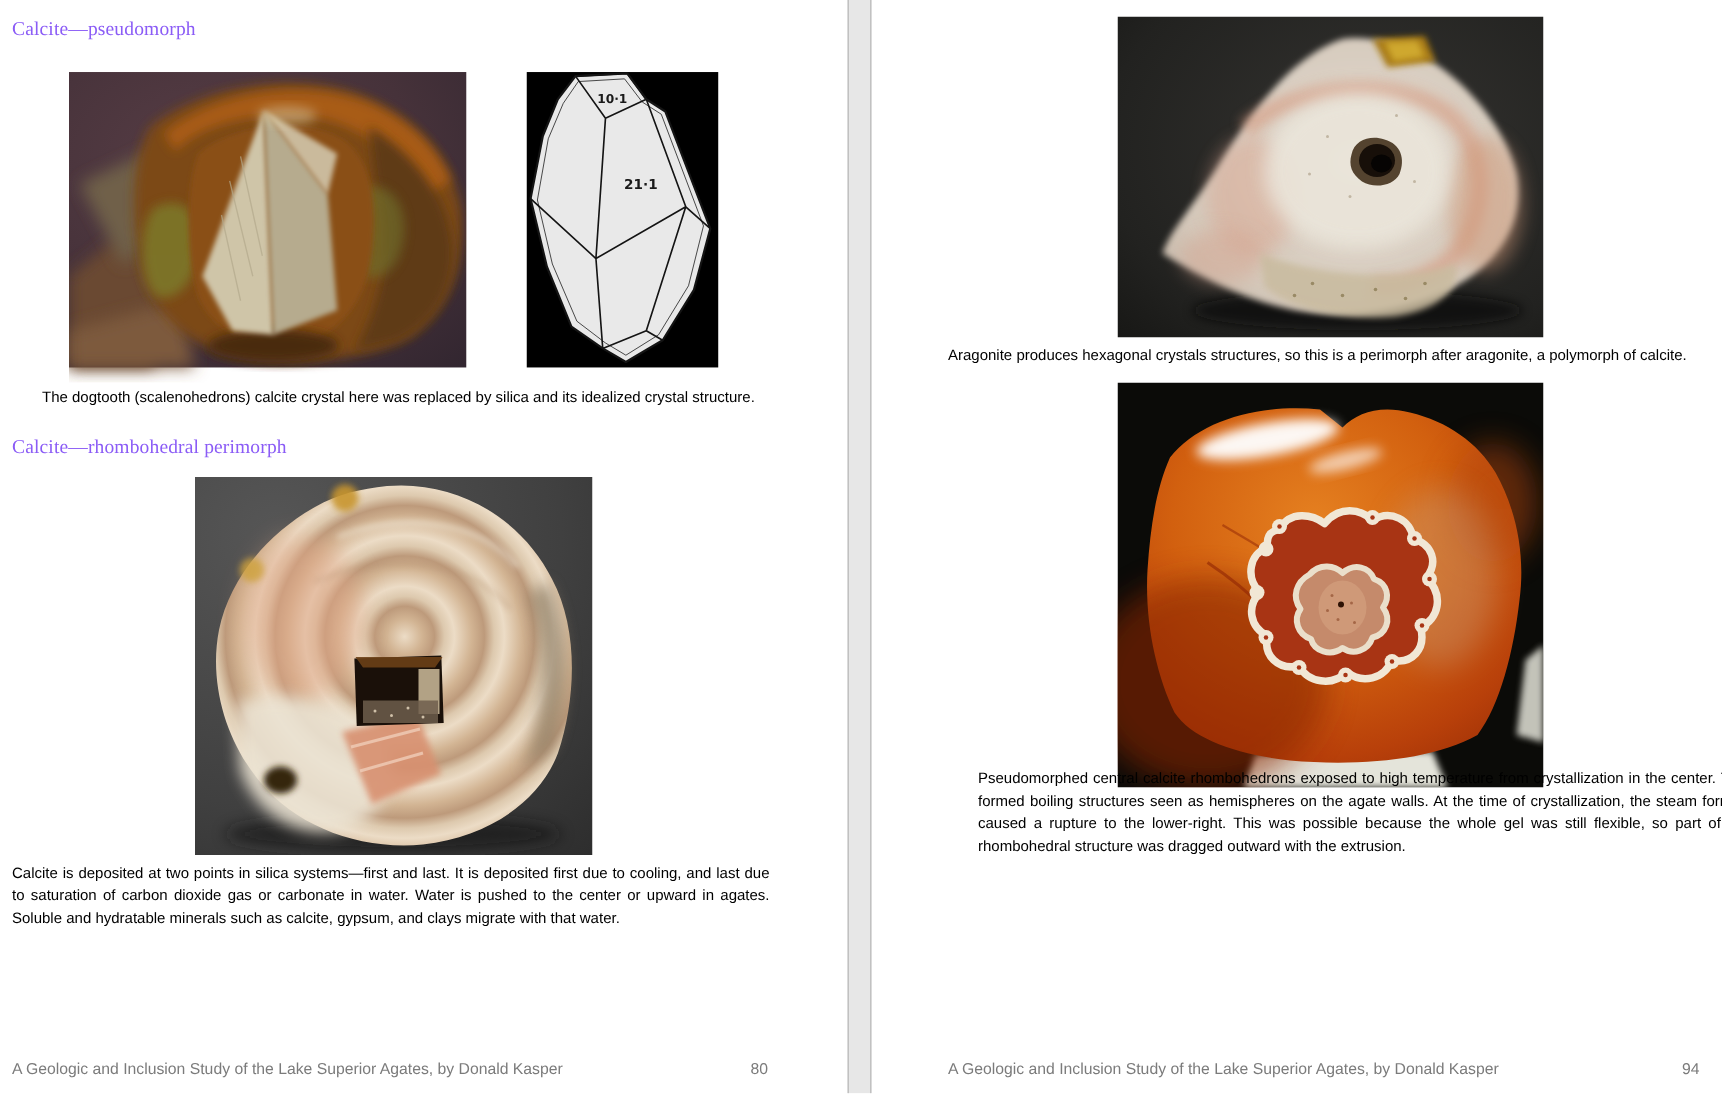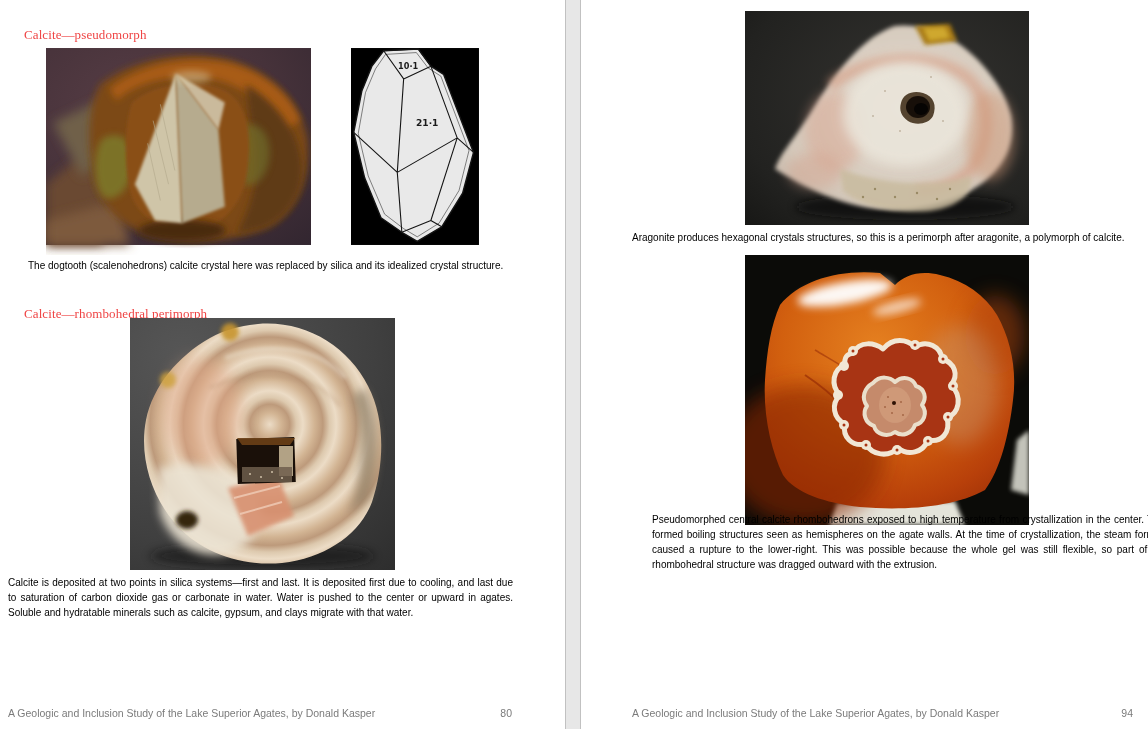--- a/index.html
+++ b/index.html
@@ -3,22 +3,22 @@
 <meta charset="utf-8">
 <style>
   html,body{margin:0;padding:0;background:#ffffff;}
   .spread{position:relative;width:1148px;height:729px;background:#ffffff;overflow:hidden;
           font-family:"Liberation Sans", sans-serif;color:#000;}
   .page{position:absolute;top:0;height:729px;background:#ffffff;}
   .page-left{left:0;width:565px;}
   .page-right{left:582px;width:566px;}
   .gutter{position:absolute;left:565px;top:0;width:16px;height:729px;background:#e7e7e7;
           border-left:1px solid #c1c1c1;border-right:1px solid #c1c1c1;box-sizing:border-box;}
-  .heading{position:absolute;margin:16px;font-family:"Liberation Serif", serif;font-weight:normal;
-           font-size:13px;color:#ef4444;letter-spacing:.1px;white-space:nowrap;}
+  .heading{position:absolute;margin:0;font-family:"Liberation Serif", serif;font-weight:normal;
+           font-size:13px;color:#8b5cf6;letter-spacing:.1px;white-space:nowrap;}
   .h-top{left:8px;top:11px;}
   .h-mid{left:8px;top:290px;}
   .figure-row{position:absolute;left:46px;top:38px;width:433px;height:217px;display:flex;gap:40px;}
   .photoA{width:292px;height:217px;display:block;}
   .photoB{width:141px;height:217px;display:block;}
   .caption{position:absolute;font-size:10px;line-height:14px;color:#000;}
   .cap-left{left:28px;top:259px;width:500px;}
   .cap-right{left:50px;top:231px;width:514px;}
   .photoC{position:absolute;left:130px;top:318px;width:265px;height:252px;display:block;}
   .photoD{position:absolute;left:163px;top:11px;width:284px;height:214px;display:block;}

